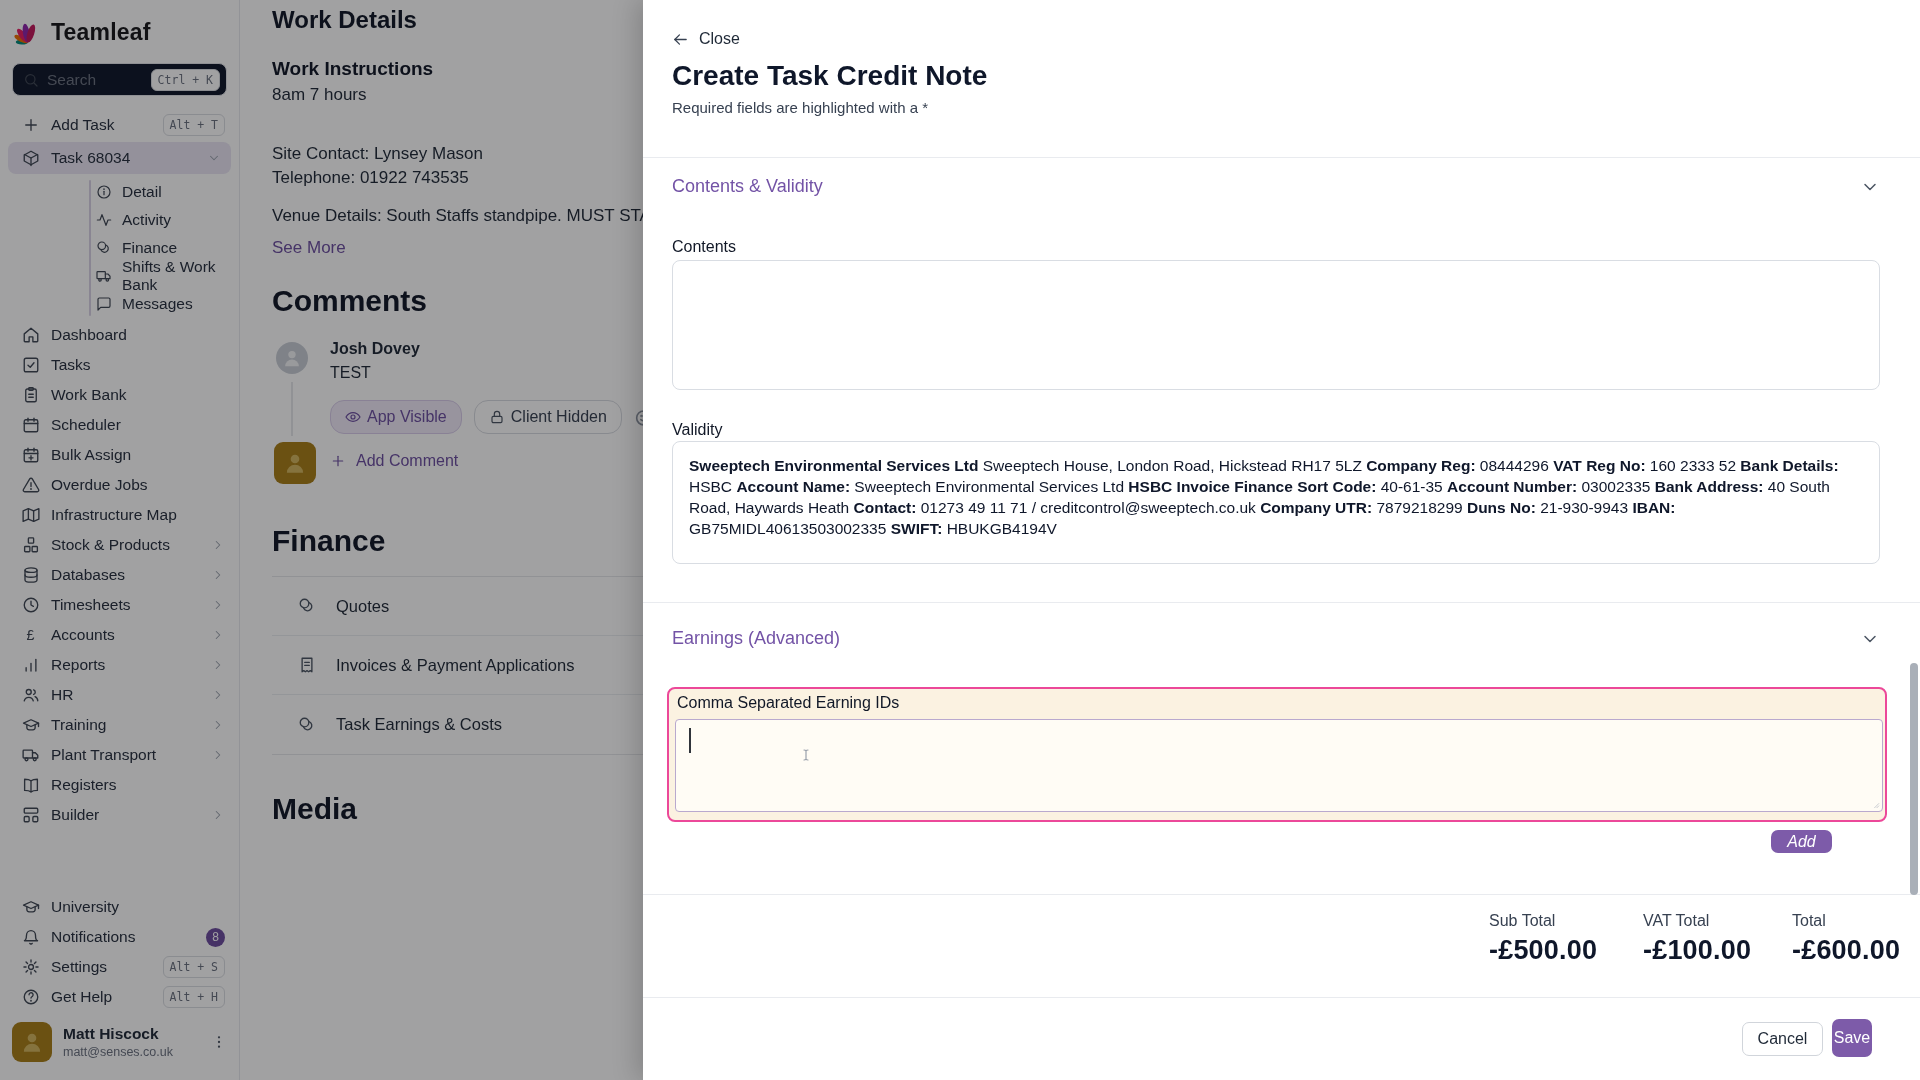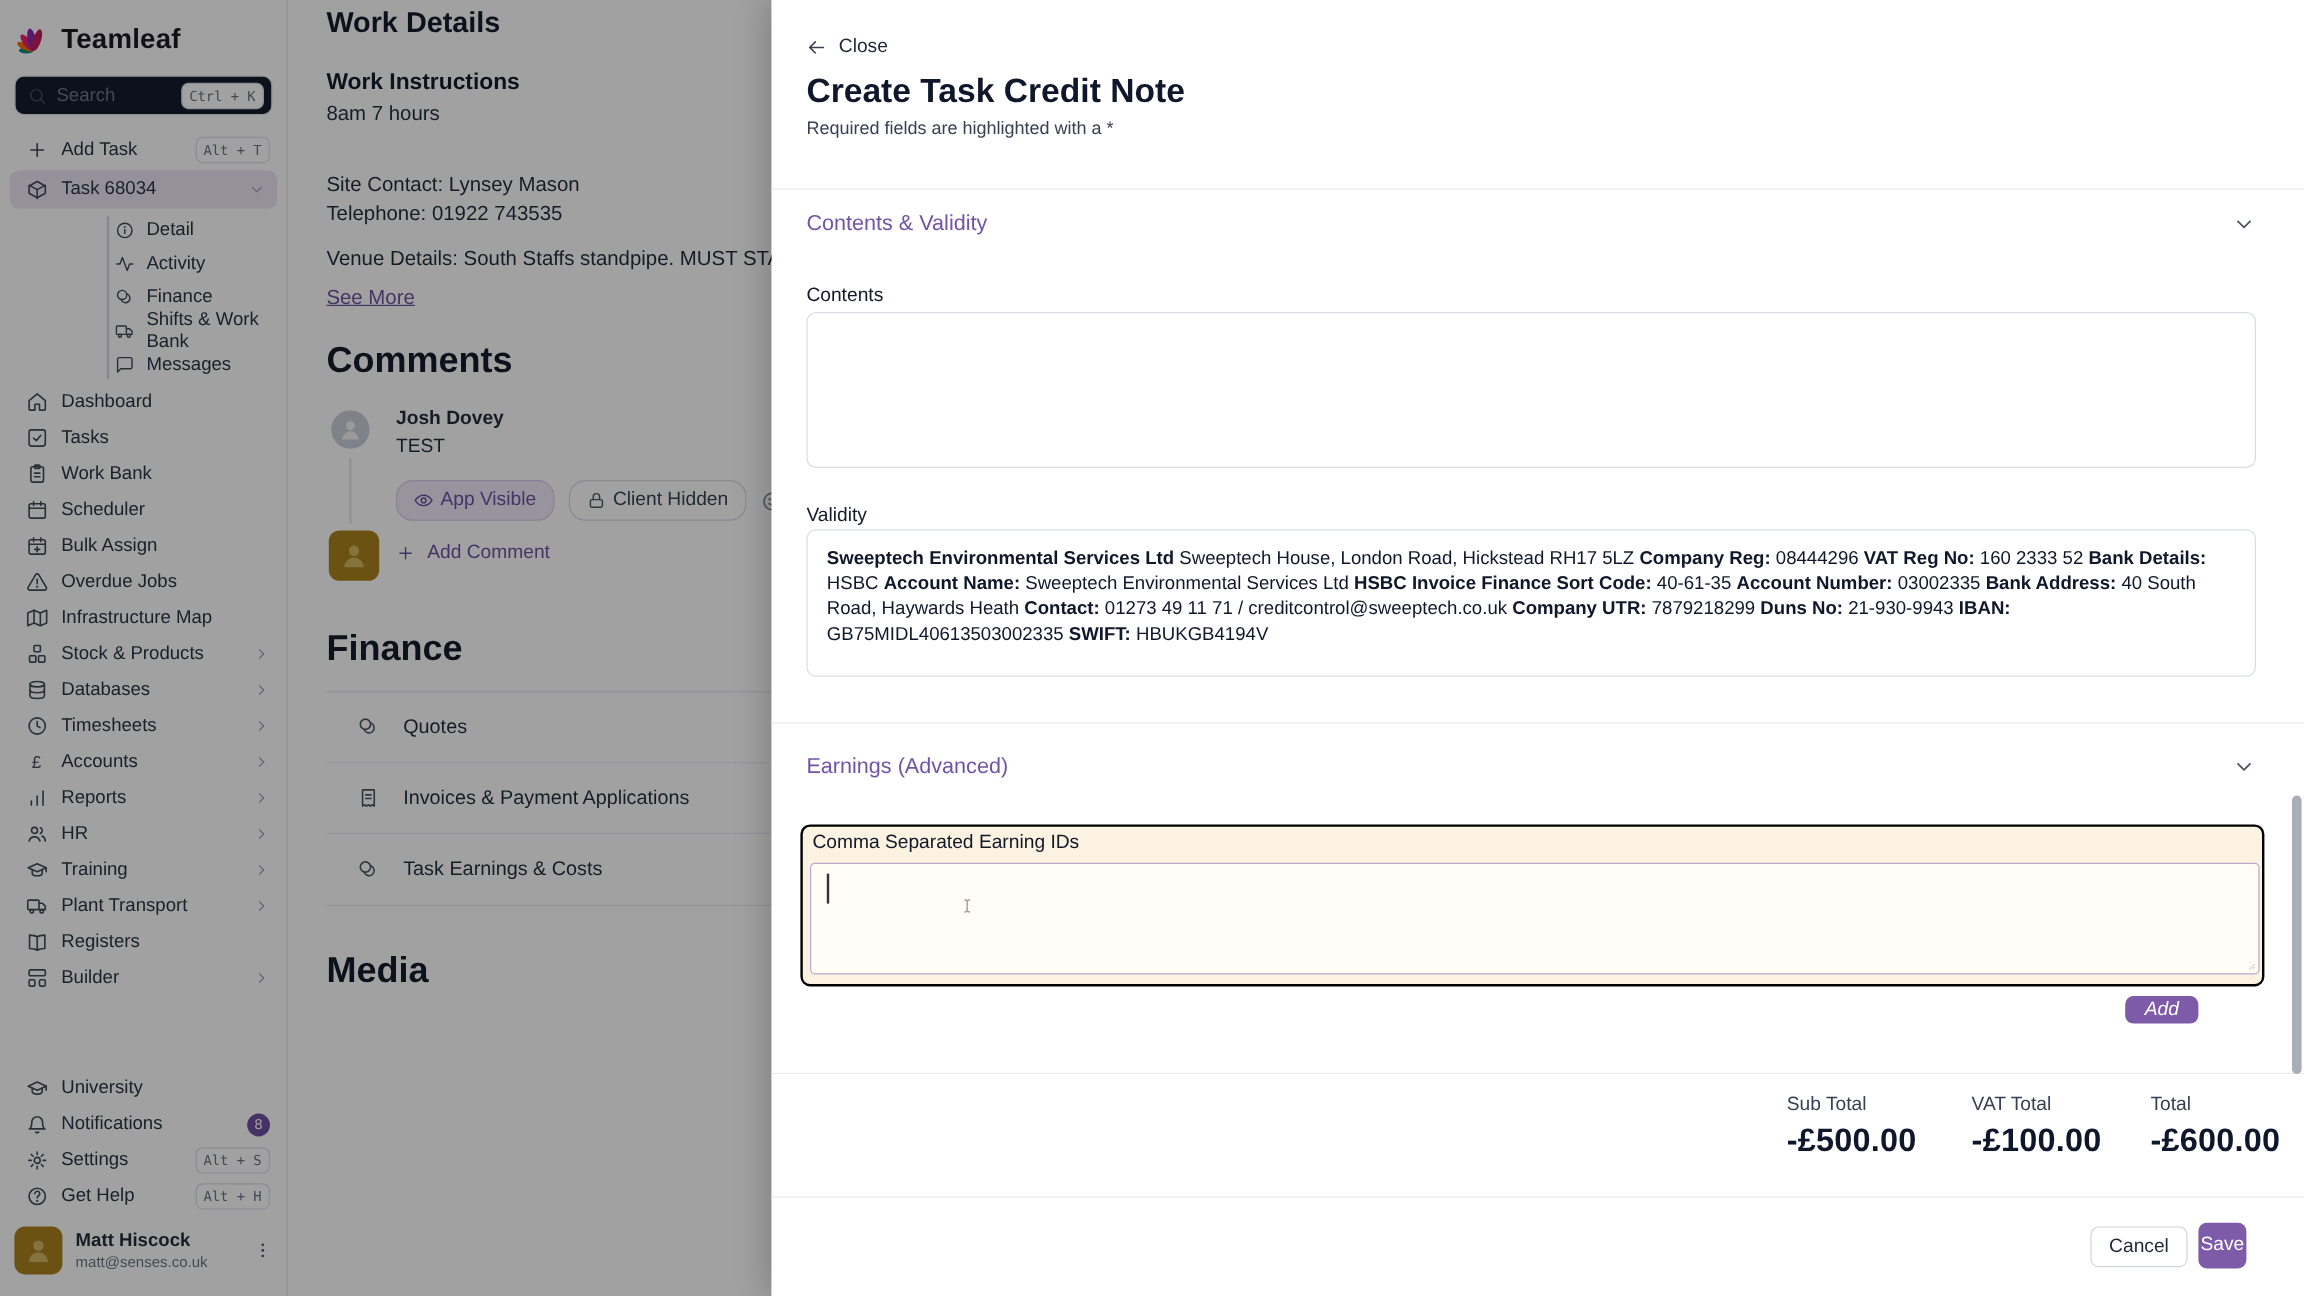--- a/index.html
+++ b/index.html
@@ -41,21 +41,21 @@
   .p-name { font-size:15.5px; font-weight:bold; color:#1f2937; }
   .p-mail { font-size:12.5px; color:#6B7280; margin-top:2px; }
   .dots { margin-left:auto; width:16px; height:16px; color:#4B5563; cursor:pointer; }
 
   
   .content { position:absolute; left:240px; top:0; right:0; bottom:0; background:#fff; }
   .content > * { position:absolute; left:32px; }
   .h-page { font-size:24px; font-weight:bold; color:#111827; top:6px; }
   .h-sub { font-size:19px; font-weight:bold; color:#111827; top:58px; }
   .body-txt { font-size:17px; color:#1f2937; }
-  .link { color:#6D4FA1; text-decoration:underline; cursor:pointer; }
+  .link { color:#6D4FA1; cursor:pointer; }
   .h-sec { font-size:30px; font-weight:bold; color:#111827; }
   .avatar-circ { width:32px; height:32px; border-radius:50%; background:#C9CED6; color:#fff;
                  display:flex; align-items:center; justify-content:center; overflow:hidden; }
   .avatar-circ .icon { width:22px; height:22px; color:#f3f4f6; }
   .thread-line { width:2px; background:#E5E7EB; }
   .pill { display:inline-flex; align-items:center; gap:6px; height:34px; padding:0 14px;
           border-radius:14px; font-size:16px; cursor:pointer; }
   .pill.purple { background:#F0EBF8; border:1px solid #D8CCEA; color:#6D4FA1; }
   .pill.gray { background:#fff; border:1px solid #D7DAE0; color:#374151; }
   .react-btn { width:22px; height:22px; color:#8b93a0; cursor:pointer; }
@@ -77,21 +77,21 @@
   .p-title { left:29px; top:60px; font-size:28px; font-weight:bold; color:#0f172a; }
   .p-subtitle { left:29px; top:99px; font-size:15px; color:#374151; }
   .p-div { left:0; width:1277px; height:1px; background:#E9EBEF; }
   .sec-head { left:29px; width:1208px; display:flex; align-items:center; justify-content:space-between; cursor:pointer; }
   .sec-head .sec-label { font-size:18px; color:#7353A6; }
   .sec-head .icon { width:20px; height:20px; color:#4B5563; }
   .fld-label { font-size:16px; font-weight:500; color:#111827; }
   .box { left:29px; width:1208px; border:1px solid #D9DDE3; border-radius:8px; background:#fff; }
   .validity-text { padding:13px 16px; font-size:15.5px; line-height:21px; color:#0f172a; }
   .validity-text b { font-weight:bold; }
-  .warn-wrap { left:24px; top:687px; width:1220px; height:135px; border:2px solid #000000;
+  .warn-wrap { left:24px; top:687px; width:1220px; height:135px; border:2px solid #ec4899;
                border-radius:8px; background:#FBF2E1; }
   .warn-label { position:absolute; left:8px; top:5px; font-size:16px; font-weight:500; color:#111827; }
   .warn-textarea { position:absolute; left:6px; top:30px; width:1208px; height:93px; background:#FFFCF5;
                    border:1px solid #B9A9CE; border-radius:4px; cursor:text; }
   .caret { position:absolute; left:13px; top:8px; width:2px; height:25px; background:#30343b; }
   .ibeam { position:absolute; left:122px; top:24px; width:16px; height:22px; color:#9aa1ac; }
   .grip { position:absolute; right:2px; bottom:2px; width:10px; height:10px; color:#b7bcc4; }
   .btn { display:flex; align-items:center; justify-content:center; border-radius:7px; font-size:16px; cursor:pointer; }
   .btn.primary { background:#7D5BA9; color:#fff; border:none; }
   .btn.outline { background:#fff; color:#1f2937; border:1px solid #D1D5DB; }

